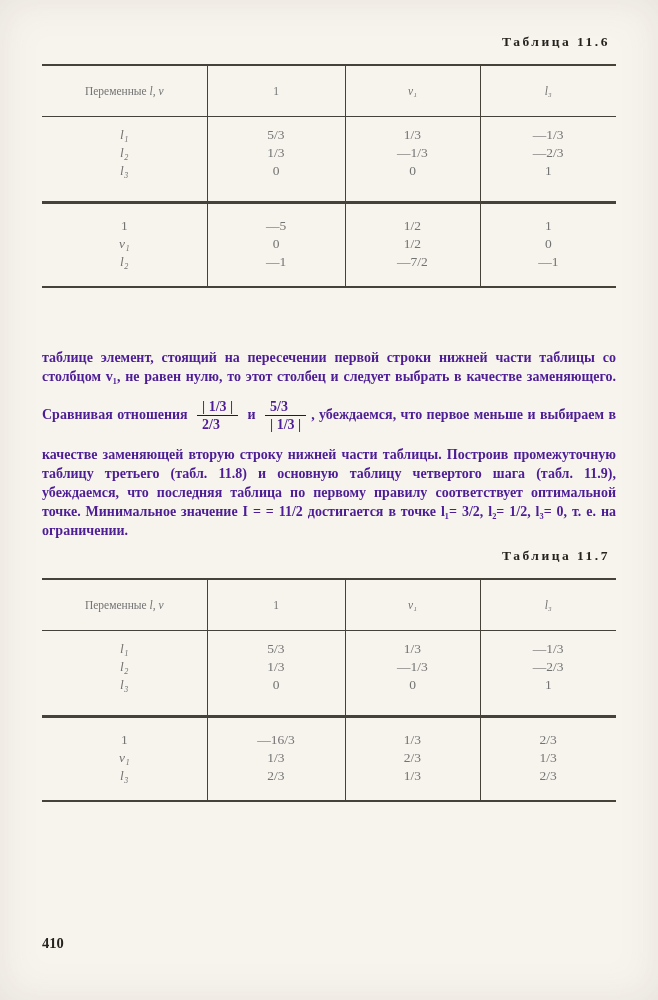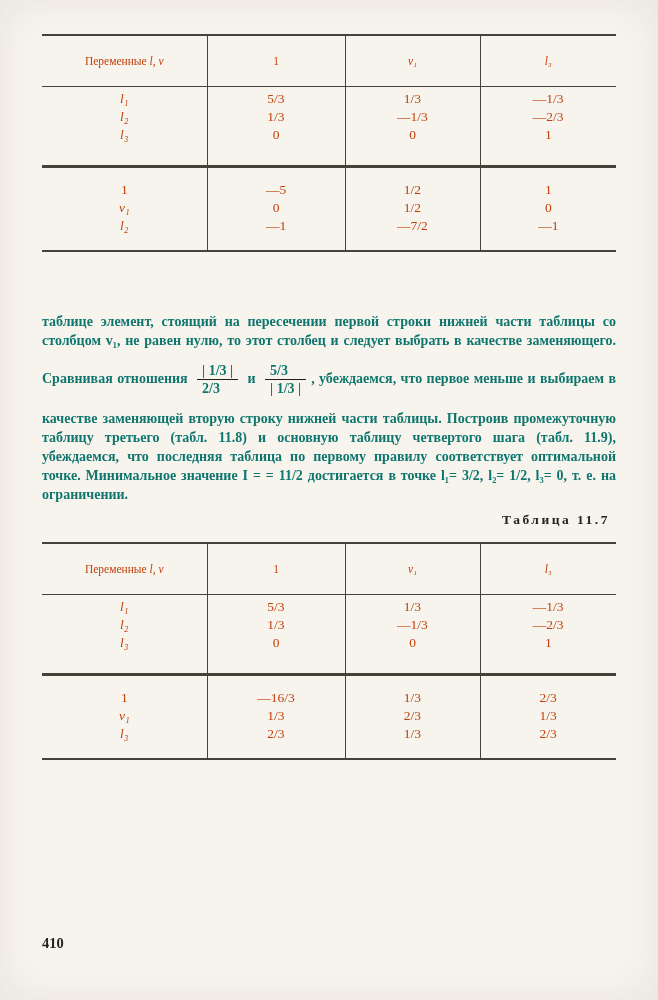--- a/index.html
+++ b/index.html
@@ -25,50 +25,50 @@
     font-weight: bold;
     letter-spacing: 2.5px;
     margin: 0 6px 14px 0;
   }
   table {
     border-collapse: collapse;
     width: 574px;
     border-top: 2px solid #46423a;
     border-bottom: 2px solid #46423a;
     font-size: 13.5px;
-    color: #c2410c;
+    color: #737373;
   }
   col.c0 { width: 165px; }
   col.c1 { width: 138px; }
   col.c2 { width: 135px; }
   col.c3 { width: 136px; }
   th, td {
     border-left: 1px solid #46423a;
     text-align: center;
     font-weight: normal;
     padding: 1px 4px;
   }
   th:first-child, td:first-child { border-left: none; }
   thead th {
     border-bottom: 1px solid #46423a;
     height: 48px;
     font-size: 11.5px;
     vertical-align: middle;
   }
-  tbody.upper tr:first-child td { padding-top: 4px; }
+  tbody.upper tr:first-child td { padding-top: 10px; }
   tbody.upper tr:last-child td { padding-bottom: 22px; border-bottom: 3px solid #46423a; }
   tbody.lower tr:first-child td { padding-top: 14px; }
   tbody.lower tr:last-child td { padding-bottom: 16px; }
   .var { font-style: italic; }
   .body {
     font-size: 14px;
     line-height: 19px;
     text-align: justify;
     font-weight: bold;
-    color: #0f766e;
+    color: #4c1d95;
     margin: 0;
   }
   .p1 { margin-top: 60px; }
   .p2 { margin-top: 52px; text-indent: 26px; }
   .caption-2 { margin-top: 8px; }
   .frac {
     display: inline-block;
     vertical-align: middle;
     margin: 12px 5px;
   }
@@ -84,20 +84,21 @@
     bottom: 48px;
     font-size: 14.5px;
     font-weight: bold;
   }
 </style>
 </head>
 <body>
 
 <div class="page">
 
+  <div class="tbl-caption">Таблица 11.6</div>
 
   <table>
     <colgroup>
         <col class="c0">
         <col class="c1">
         <col class="c2">
         <col class="c3">
       </colgroup>
     <thead>
       <tr>

